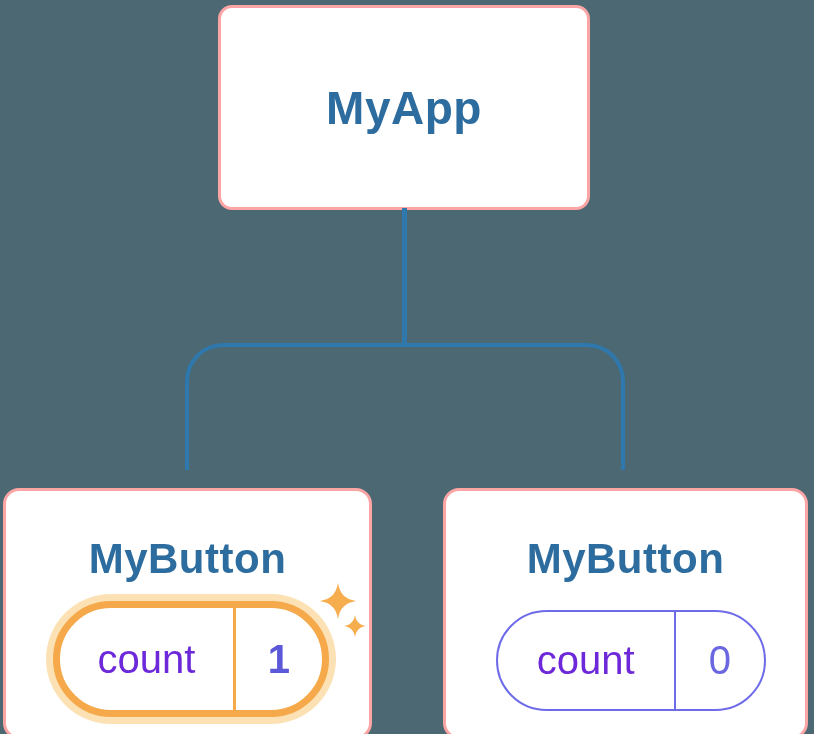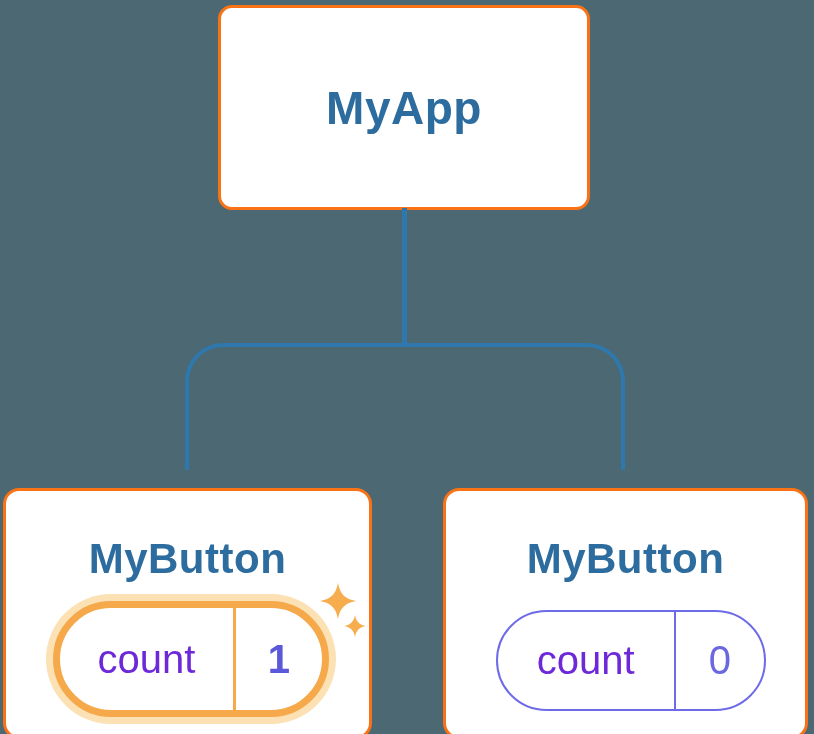--- a/index.html
+++ b/index.html
@@ -7,21 +7,21 @@
     position: relative;
     width: 814px;
     height: 734px;
     background: #4C6872;
     overflow: hidden;
     font-family: "Liberation Sans", sans-serif;
   }
   .card {
     position: absolute;
     background: #ffffff;
-    border: 3px solid #f97316;
+    border: 3px solid #fca5a5;
     box-sizing: border-box;
   }
   .root-card {
     left: 218px; top: 5px;
     width: 372px; height: 205px;
     border-radius: 14px;
     display: flex; align-items: center; justify-content: center;
   }
   .root-label {
     font-size: 46px;

